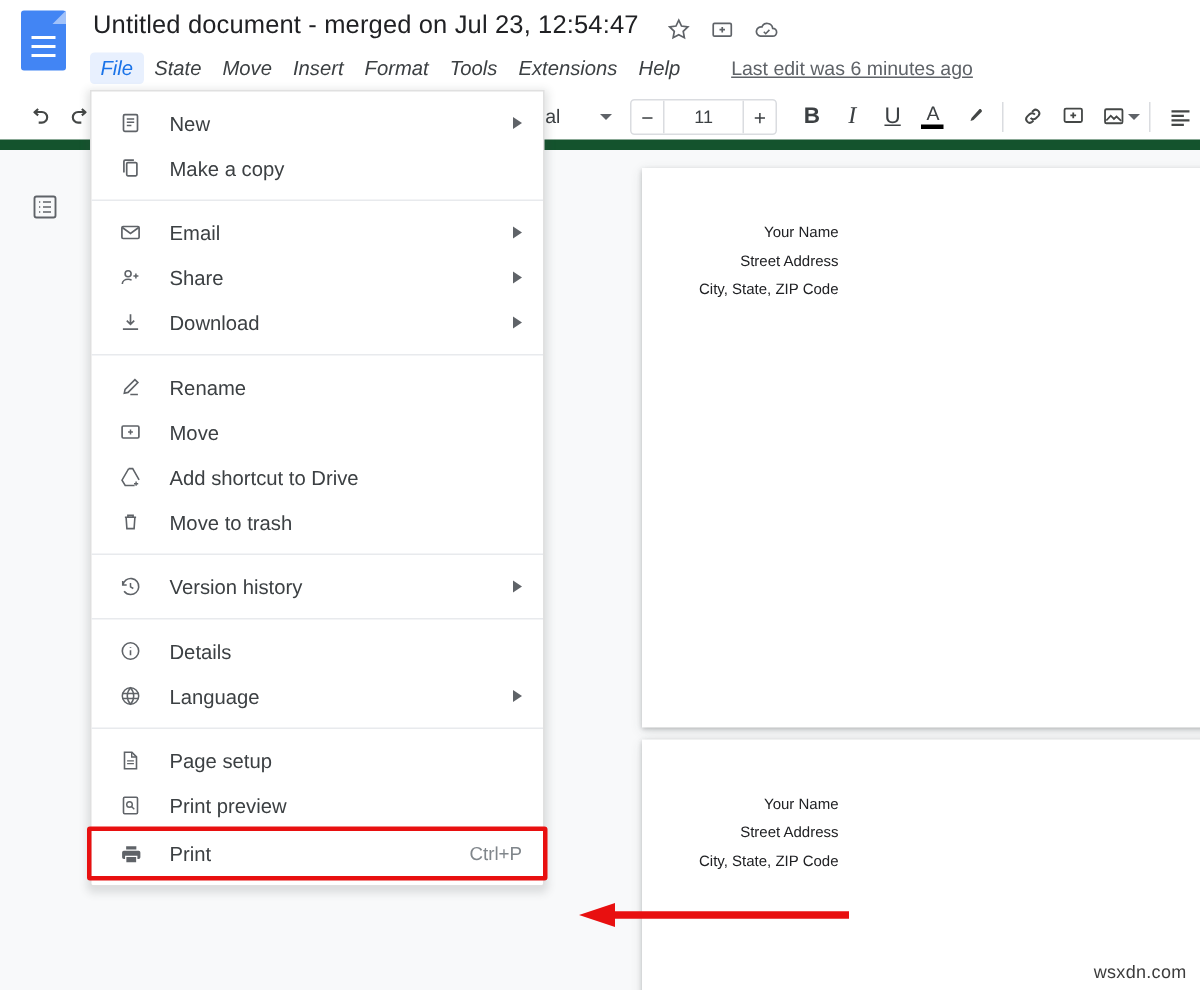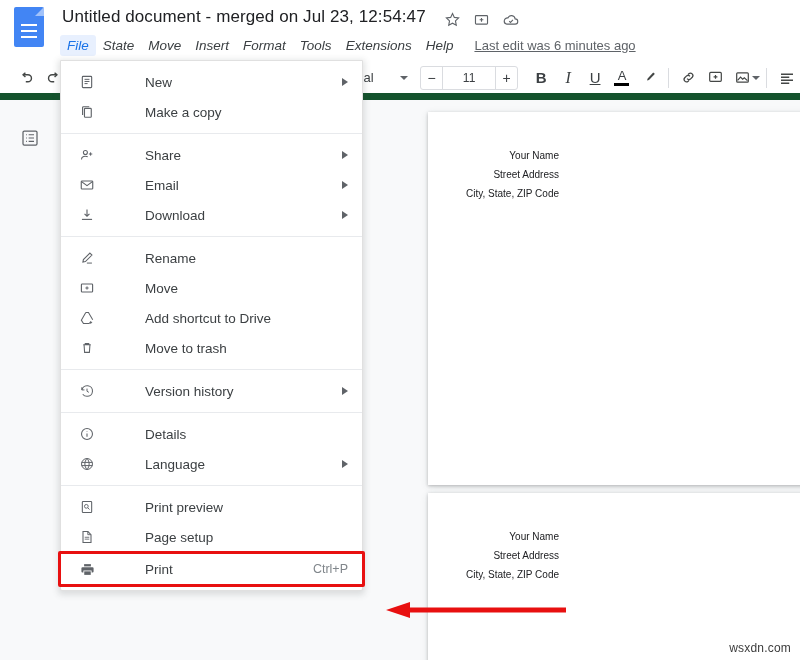--- a/index.html
+++ b/index.html
@@ -33,21 +33,21 @@
   .title-icons { position: absolute; top: 11px; display: flex; gap: 12px; align-items: center; }
   .ticon { width: 17px; height: 17px; color: #5f6368; display: block; }
 
   .menubar { position: absolute; left: 60px; top: 33px; display: flex; align-items: center; height: 24px; }
   .menu-item {
     font-size: 13.5px; color: #3c4043; padding: 3px 7px; border-radius: 3px;
     cursor: default; white-space: nowrap; font-style: italic;
   }
   .menu-item.active { background: #e8f0fe; color: #1a73e8; }
   .last-edit {
-    font-size: 13px; color: #5f6368; margin-left: 14px; text-decoration: underline;
+    font-size: 13px; color: #5f6368; margin-left: 27px; text-decoration: underline;
     white-space: nowrap;
   }
 
   
   .toolbar {
     position: absolute; left: 0; top: 62px; width: 800px; height: 38px;
     background: #fff; border-bottom: 7px solid #14532d;
     display: flex; align-items: center;
   }
   .tb-btn { width: 28px; height: 28px; display: flex; align-items: center; justify-content: center; color: #444746; }
@@ -83,21 +83,21 @@
 
   
   .dropdown {
     position: absolute; left: 60px; top: 60px; width: 303px;
     background: #fff; border: 1px solid #e0e0e0; border-radius: 0 0 2px 2px;
     box-shadow: 0 2px 6px 2px rgba(60,64,67,.15);
     padding: 6px 0; z-index: 20;
   }
   .mrow {
     position: relative; display: flex; align-items: center;
-    height: 30px; padding: 0 14px 0 16px; cursor: default; gap: 32px;
+    height: 30px; padding: 0 14px 0 16px; cursor: default;
   }
   .mrow .mico { width: 20px; height: 20px; display: flex; align-items: center; justify-content: center; color: #5f6368; flex: 0 0 20px; }
   .mrow .mlabel { margin-left: 16px; font-size: 13.5px; color: #3c4043; white-space: nowrap; }
   .mrow .maccel { margin-left: auto; font-size: 12.5px; color: #80868b; }
   .mrow .marrow {
     margin-left: auto; width: 0; height: 0;
     border-top: 4.5px solid transparent; border-bottom: 4.5px solid transparent;
     border-left: 6px solid #5f6368;
   }
   .msep { height: 1px; background: #e8eaed; margin: 6px 0; }
@@ -288,37 +288,37 @@
           </svg>
         </span>
         <span class="mlabel">Make a copy</span>
       </div>
     </div>
     <div class="msep"></div>
 
     <div class="mgroup">
       <div class="mrow">
         <span class="mico">
+          <svg viewBox="0 0 24 24" width="16" height="16" fill="none" stroke="#5f6368" stroke-width="1.7">
+            <rect x="3.4" y="6" width="17.2" height="12" rx="1.2"></rect>
+            <path d="M3.8 7l8.2 6 8.2-6"></path>
+          </svg>
+        </span>
+        <span class="mlabel">Email</span>
+        <span class="marrow"></span>
+      </div>
+      <div class="mrow">
+        <span class="mico">
           <svg viewBox="0 0 24 24" width="16" height="16" fill="none" stroke="#5f6368" stroke-width="1.6">
             <circle cx="9.6" cy="8.2" r="3"></circle>
             <path d="M3.8 18.6c0-3 2.6-4.8 5.8-4.8 1.3 0 2.5.3 3.5.8"></path>
             <path d="M17.4 8v5M14.9 10.5h5" stroke-width="1.5"></path>
           </svg>
         </span>
         <span class="mlabel">Share</span>
-        <span class="marrow"></span>
-      </div>
-      <div class="mrow">
-        <span class="mico">
-          <svg viewBox="0 0 24 24" width="16" height="16" fill="none" stroke="#5f6368" stroke-width="1.7">
-            <rect x="3.4" y="6" width="17.2" height="12" rx="1.2"></rect>
-            <path d="M3.8 7l8.2 6 8.2-6"></path>
-          </svg>
-        </span>
-        <span class="mlabel">Email</span>
         <span class="marrow"></span>
       </div>
       <div class="mrow">
         <span class="mico">
           <svg viewBox="0 0 24 24" width="16" height="16" fill="none" stroke="#5f6368" stroke-width="1.7">
             <path d="M12 3.8v9.6M8.3 10.2l3.7 3.6 3.7-3.6"></path>
             <path d="M4.4 18.6h15.2"></path>
           </svg>
         </span>
         <span class="mlabel">Download</span>
@@ -404,36 +404,36 @@
         <span class="mlabel">Language</span>
         <span class="marrow"></span>
       </div>
     </div>
     <div class="msep"></div>
 
     <div class="mgroup">
       <div class="mrow">
         <span class="mico">
           <svg viewBox="0 0 24 24" width="16" height="16" fill="none" stroke="#5f6368" stroke-width="1.6">
+            <path d="M6 3.8h7.4l4.6 4.6v11.8H6z"></path>
+            <path d="M13.2 3.9v4.6h4.6" stroke-width="1.4"></path>
+            <path d="M8.6 12.4h6.8M8.6 15.2h6.8" stroke-width="1.3"></path>
+          </svg>
+        </span>
+        <span class="mlabel">Page setup</span>
+      </div>
+      <div class="mrow">
+        <span class="mico">
+          <svg viewBox="0 0 24 24" width="16" height="16" fill="none" stroke="#5f6368" stroke-width="1.6">
             <rect x="5" y="3.8" width="14" height="16.4" rx="1.2"></rect>
             <circle cx="11" cy="11" r="2.8" stroke-width="1.4"></circle>
             <path d="M13.2 13.2l2.6 2.6" stroke-width="1.4"></path>
           </svg>
         </span>
         <span class="mlabel">Print preview</span>
-      </div>
-      <div class="mrow">
-        <span class="mico">
-          <svg viewBox="0 0 24 24" width="16" height="16" fill="none" stroke="#5f6368" stroke-width="1.6">
-            <path d="M6 3.8h7.4l4.6 4.6v11.8H6z"></path>
-            <path d="M13.2 3.9v4.6h4.6" stroke-width="1.4"></path>
-            <path d="M8.6 12.4h6.8M8.6 15.2h6.8" stroke-width="1.3"></path>
-          </svg>
-        </span>
-        <span class="mlabel">Page setup</span>
       </div>
       <div class="mrow" style="margin-top:2px;">
         <span class="mico">
           <svg viewBox="0 0 24 24" width="17" height="17" fill="#5f6368">
             <path d="M7.2 4.4h9.6v3.2H7.2z"></path>
             <path d="M5 8.8h14a1.6 1.6 0 011.6 1.6v4.4A1.6 1.6 0 0119 16.4h-1.2v-3H6.2v3H5a1.6 1.6 0 01-1.6-1.6v-4.4A1.6 1.6 0 015 8.8z"></path>
             <path d="M7.4 14.6h9.2v5H7.4z"></path>
           </svg>
         </span>
         <span class="mlabel">Print</span>

